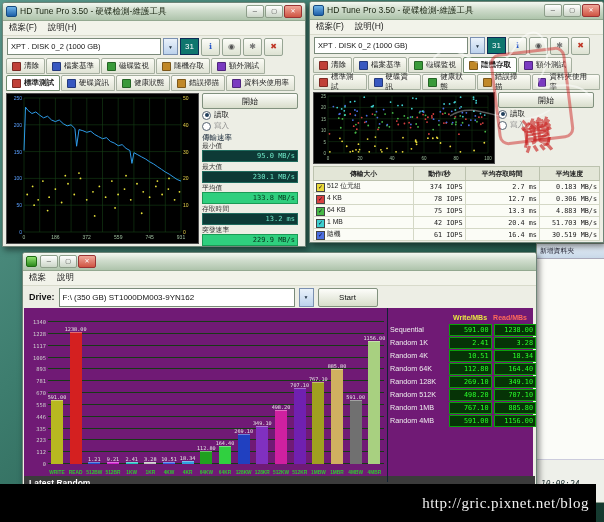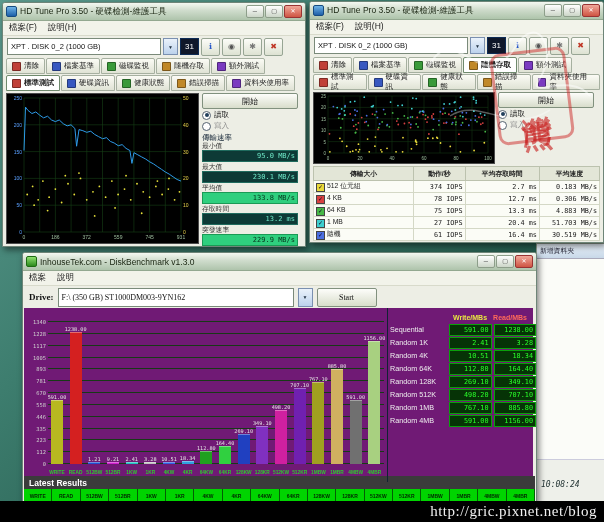--- a/index.html
+++ b/index.html
@@ -17,21 +17,21 @@
   .wcb{width:16px;height:11px;font-size:6px;line-height:11px;text-align:center;color:#333;
     background:linear-gradient(#ffffff,#ccd6c8);border:1px solid #8d9e8a;border-radius:2px;}
   .wcb.close{background:linear-gradient(#f0a89a,#cf5543);color:#fff;border-color:#933;}
   .menubar{height:14px;display:flex;gap:11px;align-items:center;padding:0 6px;background:#f2f3ea;
     border-bottom:1px solid #d8dacb;font-size:8.5px;color:#222;}
   .toolbar{height:21px;display:flex;align-items:center;gap:2px;padding:0 4px;}
   .combo{height:15px;background:#fff;border:1px solid #7a8a7a;font-size:7.5px;display:flex;
     align-items:center;padding:0 3px;color:#111;white-space:nowrap;overflow:hidden;}
   .combo-arrow{width:13px;height:15px;background:linear-gradient(#eaf2fb,#bcd2ec);border:1px solid #7a90b0;
     font-size:5px;display:flex;align-items:center;justify-content:center;color:#234;}
-  .tempbox{width:17px;height:15px;background:#0f172a;color:#fff;font-size:8px;display:flex;
+  .tempbox{width:17px;height:15px;background:#0f766e;color:#fff;font-size:8px;display:flex;
     align-items:center;justify-content:center;border:1px solid #0d2b55;}
   .tbtn{width:17px;height:16px;background:linear-gradient(#fcfcf8,#dde2d2);border:1px solid #97a594;
     border-radius:2px;font-size:8px;display:flex;align-items:center;justify-content:center;}
   .tabrow{display:flex;gap:1px;padding:1px 3px 0 3px;height:16px;}
   .tabbtn{display:flex;align-items:center;gap:3px;padding:0 5px;font-size:7.5px;color:#222;
     background:linear-gradient(#fbfbf5,#e0e3d5);border:1px solid #a6b0a0;border-radius:2px 2px 0 0;}
   .tabbtn.active{background:#ffffff;border-color:#6f8a6d;font-weight:bold;}
   .tabicon{width:7px;height:7px;border-radius:1px;border:1px solid rgba(0,0,0,.35);}
   
   .content1{display:flex;gap:3px;padding:2px 3px;}
@@ -52,21 +52,21 @@
   .content2{display:flex;flex-direction:column;padding:2px 3px;gap:2px;}
   .row2{display:flex;gap:3px;}
   .side2{width:96px;display:flex;flex-direction:column;}
   table.ratable{width:100%;border-collapse:collapse;table-layout:fixed;background:#fbfcf6;}
   .ratable th{background:#e3e6d7;border:1px solid #bcc2ae;font-size:6.8px;font-weight:bold;color:#222;height:11px;}
   .ratable td{border:1px solid #d4d8c6;font-size:6.8px;color:#222;height:11px;padding:0 2px;white-space:nowrap;overflow:hidden;}
   .ratable td.num{text-align:right;font-family:"DejaVu Sans Mono",monospace;}
   .chk{display:inline-block;width:7px;height:7px;border:1px solid #444;font-size:6px;line-height:7px;
     text-align:center;color:#102;vertical-align:-1px;margin-right:2px;}
   
-  .driverow{height:22px;display:flex;align-items:center;gap:4px;padding:0 6px;font-family:Liberation Serif, serif;}
+  .driverow{height:22px;display:flex;align-items:center;gap:4px;padding:0 6px;}
   .dlabel{font-size:9px;font-weight:bold;color:#111;}
   .chartwrap{position:relative;width:509px;height:168px;background:#701a75;margin:0 1px;}
   #bench-chart{position:absolute;left:0;top:0;width:363px;height:168px;}
   #bench-results{position:absolute;left:363px;top:0;width:146px;height:168px;padding:3px 2px;border-left:1px solid #123;}
   .gline{position:absolute;height:1px;background:#173a17;}
   .ylab{position:absolute;width:21px;text-align:right;font-size:5.4px;color:#cfcfcf;
     font-family:"DejaVu Sans Mono",monospace;}
   .bar{position:absolute;border-top:1px solid rgba(255,255,255,.35);}
   .blabel{position:absolute;width:26px;text-align:center;font-size:5.2px;color:#e6e6e6;
     font-family:"DejaVu Sans Mono",monospace;white-space:nowrap;}
@@ -85,21 +85,21 @@
   .lrcells{display:flex;height:13px;margin:0 1px;background:#000;}
   .gcell{flex:1;background:#00d400;border-right:1px solid #045c04;color:#002800;font-size:5px;
     font-weight:bold;display:flex;align-items:center;justify-content:center;overflow:hidden;}
   
   .bgwin{position:absolute;left:536px;top:243px;width:68px;height:258px;background:#eef0ea;
     border:1px solid #8a9a8a;z-index:4;}
   .bgwin-head{height:14px;background:linear-gradient(#e8f0f8,#c8d8e8);border-bottom:1px solid #aab;
     font-size:6.8px;color:#223;display:flex;align-items:center;padding:0 3px;white-space:nowrap;overflow:hidden;}
   .bgwin-body{height:200px;background:#fbfcf8;border-bottom:1px solid #ccd;}
   .bgclock{font-size:8px;color:#233;padding:20px 4px;font-family:"DejaVu Sans Mono",monospace;font-style:italic;}
-  .urlbar{position:absolute;left:0;right:0;bottom:0;height:21px;background:#000;z-index:45;
+  .urlbar{position:absolute;left:0;right:8px;bottom:0;height:38px;background:#000;z-index:45;
     display:flex;align-items:center;justify-content:flex-end;padding-right:7px;}
   .urltext{font-family:"Liberation Serif","DejaVu Serif",serif;font-size:15px;color:#f0f0f0;letter-spacing:.5px;}
   .stamp{position:absolute;left:494px;top:50px;width:70px;height:86px;z-index:50;
     border:3px solid rgba(205,40,40,.5);border-radius:10px;transform:rotate(-7deg);
     display:flex;align-items:center;justify-content:center;pointer-events:none;
     color:rgba(200,30,30,.62);font-weight:bold;font-size:30px;writing-mode:vertical-rl;letter-spacing:4px;}
   .scribble{position:absolute;left:420px;top:6px;z-index:51;pointer-events:none;}
 </style>
 </head>
 <body>
@@ -591,39 +591,38 @@
               <td class="num">0.306 MB/s</td>
             </tr>
             <tr>
               <td><span class="chk" style="background: rgb(70, 184, 70);">✓</span><span>64 KB</span></td>
               <td class="num">75 IOPS</td>
               <td class="num">13.3 ms</td>
               <td class="num">4.883 MB/s</td>
             </tr>
             <tr>
               <td><span class="chk" style="background: rgb(62, 207, 207);">✓</span><span>1 MB</span></td>
-              <td class="num">27 IOPS</td>
+              <td class="num">42 IOPS</td>
               <td class="num">20.4 ms</td>
               <td class="num">51.703 MB/s</td>
             </tr>
             <tr>
               <td><span class="chk" style="background: rgb(74, 110, 224);">✓</span><span>隨機</span></td>
               <td class="num">61 IOPS</td>
               <td class="num">16.4 ms</td>
               <td class="num">30.519 MB/s</td>
             </tr>
           </tbody>
       </table>
     </div>
   </div>
 
   <div class="win" id="win3" style="left:22px;top:252px;width:513px;height:249px;z-index:20">
     <div class="titlebar">
       <span class="appicon" style="background:linear-gradient(#8fe06f,#2c8a1d);border-color:#1d6a12"></span>
-      <span class="title-text">InhouseTek.com - DiskBenchmark v1.3.0</span>
       <span class="wc">
         <span class="wcb">─</span>
         <span class="wcb">▢</span>
         <span class="wcb close">✕</span>
       </span>
     </div>
     <div class="menubar">
       <span>檔案</span>
       <span>說明</span>
     </div>
@@ -759,21 +758,21 @@
               <div class="rval">885.80</div>
             </div>
             <div class="rrow">
               <div class="rlabel">Random 4MB</div>
               <div class="rval">591.00</div>
               <div class="rval">1156.00</div>
             </div>
           </div>
       </div>
     </div>
-    <div class="lrbar">Latest Results</div>
+    <div class="lrbar">Latest Random</div>
     <div class="lrcells" id="lr-cells">
         <div class="gcell">WRITE</div>
         <div class="gcell">READ</div>
         <div class="gcell">512BW</div>
         <div class="gcell">512BR</div>
         <div class="gcell">1KW</div>
         <div class="gcell">1KR</div>
         <div class="gcell">4KW</div>
         <div class="gcell">4KR</div>
         <div class="gcell">64KW</div>

